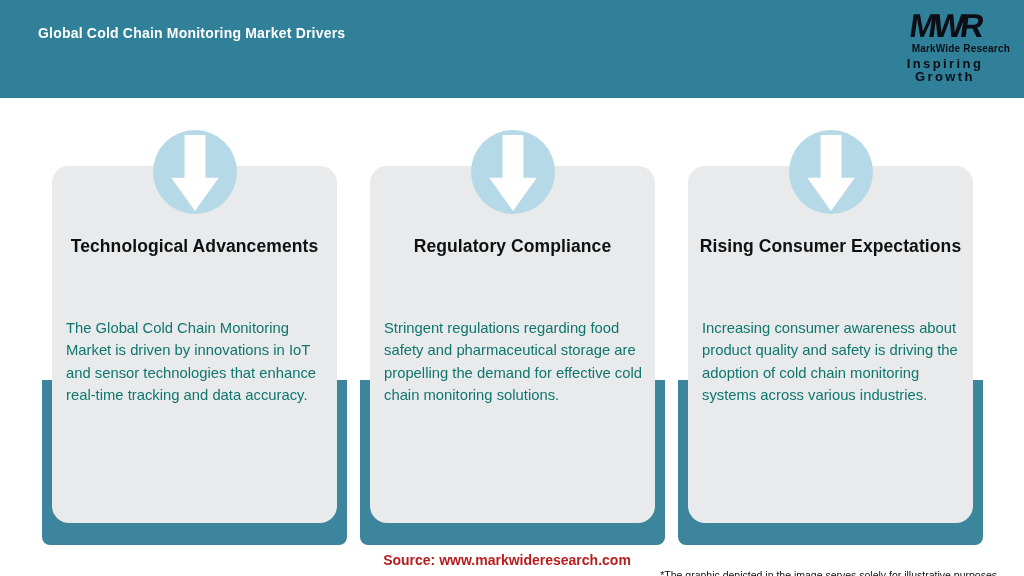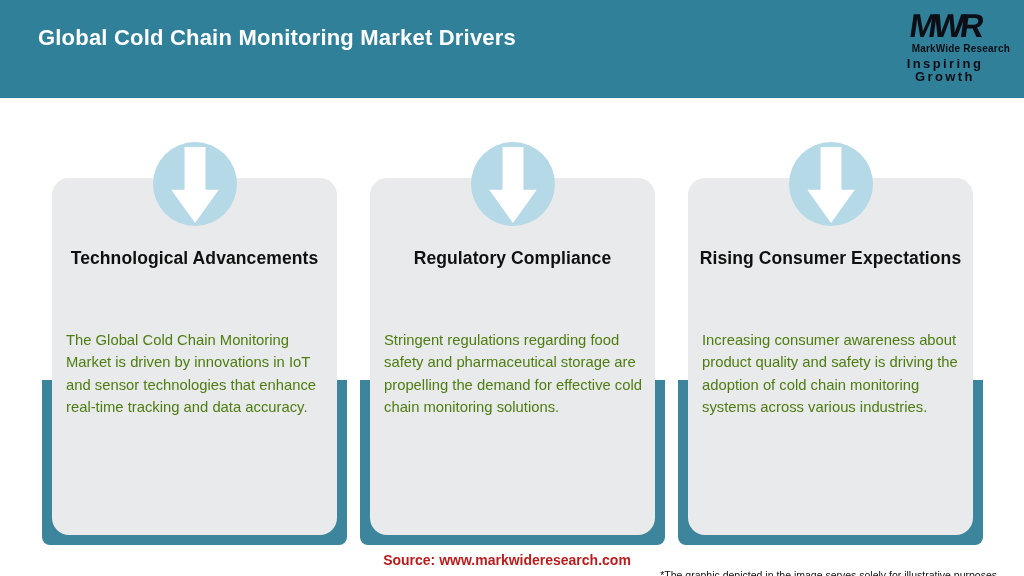--- a/index.html
+++ b/index.html
@@ -4,55 +4,55 @@
 <style>
   html,body{margin:0;padding:0;background:#ffffff;}
   .page{
     position:relative;width:1024px;height:576px;overflow:hidden;
     background:#ffffff;font-family:"Liberation Sans", sans-serif;
   }
   
   .header{position:absolute;left:0;top:0;width:1024px;height:98px;background:var(--header-teal,#31809a);}
   .page-title{
     position:absolute;left:38px;top:25px;margin:0;
-    color:#ffffff;font-size:22px;font-weight:bold;letter-spacing:.2px;
+    color:#ffffff;font-size:14px;font-weight:bold;letter-spacing:.2px;
   }
   .logo{position:absolute;top:9px;right:14px;width:130px;text-align:center;color:#0b0e14;line-height:1;}
   .logo-mwr{
     font-size:33px;font-weight:bold;letter-spacing:-4px;
     transform:skewX(-8deg);margin-bottom:2px;
   }
   .logo-name{font-size:10px;font-weight:bold;letter-spacing:.2px;text-align:right;}
   .logo-tag{font-size:13px;font-weight:bold;letter-spacing:2.4px;margin-top:3px;}
   
   .frame{
     position:absolute;top:380px;width:305px;height:165px;
     background:var(--frame-teal,#3d859c);border-radius:0 0 8px 8px;
   }
   .frame.f1{left:42px}.frame.f2{left:360px}.frame.f3{left:678px}
   
   .card{
-    position:absolute;top:178px;width:285px;height:357px;
+    position:absolute;top:166px;width:285px;height:357px;
     background:var(--card-gray,#e8eaeb);border-radius:17px;
   }
   .card.c1{left:52px}.card.c2{left:370px}.card.c3{left:688px}
   .circle{
     position:absolute;top:-36px;left:50%;margin-left:-42px;
     width:84px;height:84px;border-radius:50%;
     background:var(--circle-blue,#b5d9e6);
     display:flex;align-items:center;justify-content:center;
   }
   .circle svg{display:block;margin-top:2px;}
   .card-title{
     position:absolute;left:0;right:0;top:70px;margin:0;text-align:center;
     font-size:17.5px;font-weight:bold;color:#101010;letter-spacing:.1px;
   }
   .card-body{
     position:absolute;left:14px;top:151px;width:264px;margin:0;
-    font-size:14.8px;line-height:22.4px;color:#4d7c0f;white-space:pre-line;
+    font-size:14.8px;line-height:22.4px;color:#0f766e;white-space:pre-line;
   }
   
   .source{
     position:absolute;left:0;top:552px;width:1014px;margin:0;text-align:center;
     font-size:14px;font-weight:bold;color:#b91c1c;
   }
   .disclaimer{
     position:absolute;right:15px;top:557px;margin:12px;
     font-size:10.5px;color:#111111;
   }

